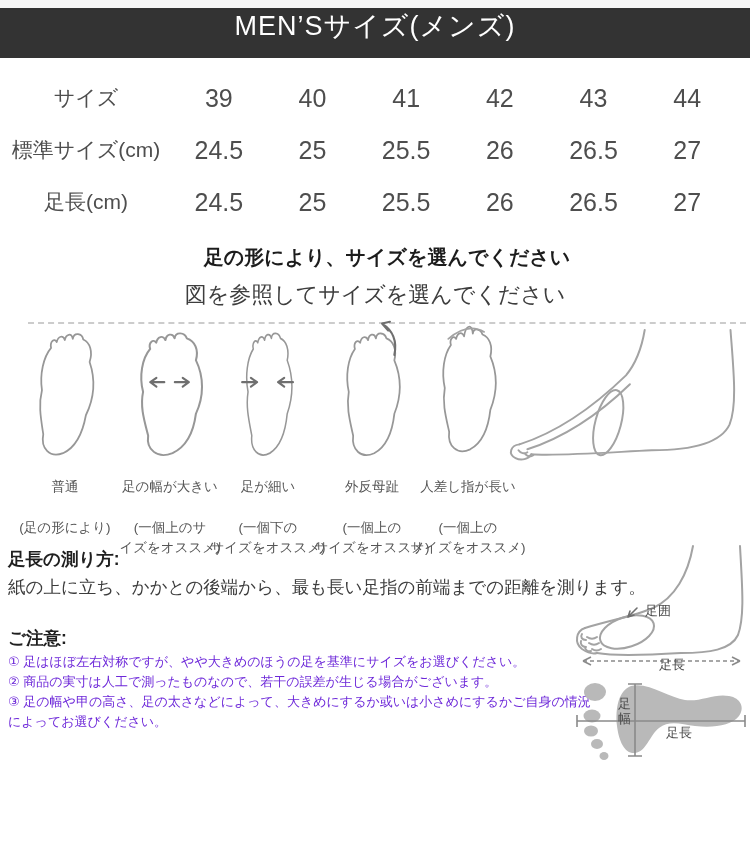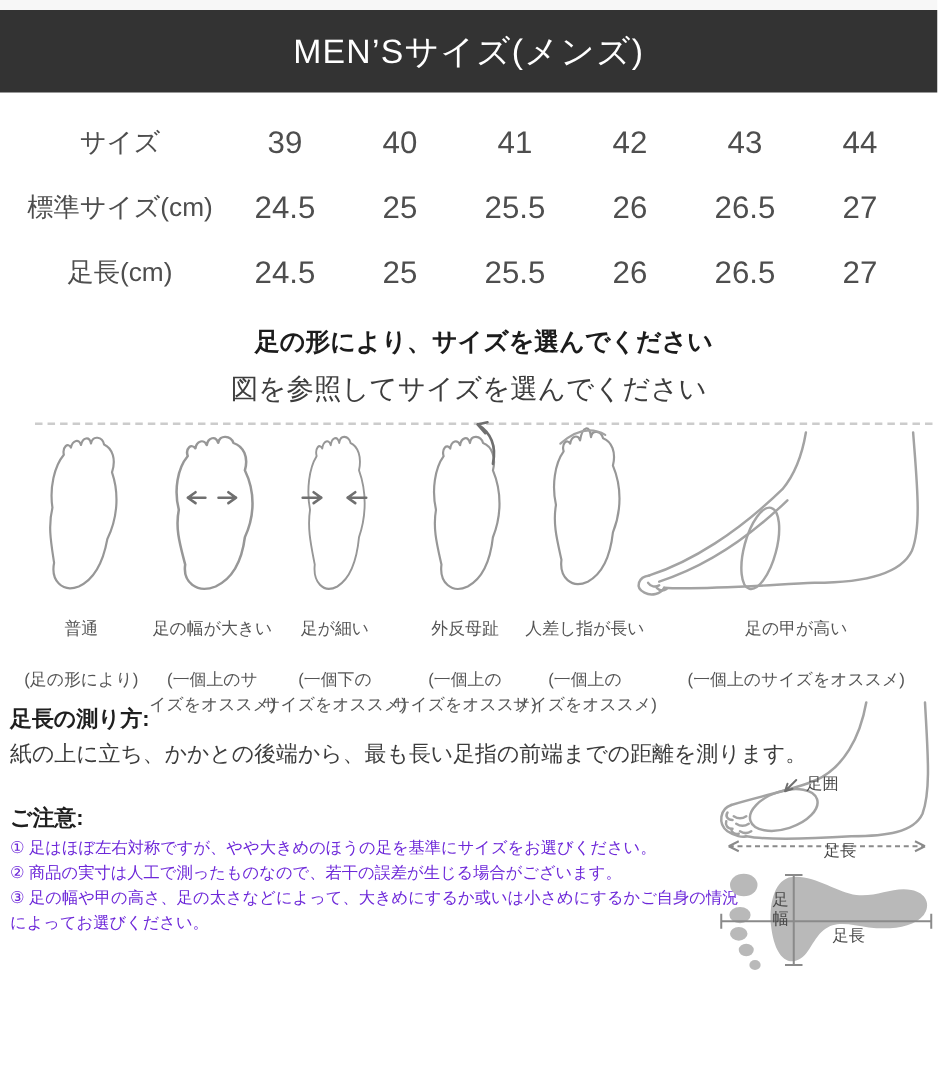--- a/index.html
+++ b/index.html
@@ -3,26 +3,26 @@
 <meta charset="utf-8">
 <style>
   * { margin:0; padding:0; box-sizing:border-box; }
   html,body { width:750px; }
   body {
     height:855px; background:#fff; overflow:hidden; position:relative;
     font-family:"Liberation Sans","DejaVu Sans",sans-serif; color:#3c3c3c;
   }
   .top-strip { height:8px; background:#f7f7f7; }
   .header {
-    height:66px; background:#333333; color:#fff;
-    display:flex; align-items:center; justify-content:center;
+    height:50px; background:#333333; color:#fff;
+    display:flex; justify-content:center;
     font-size:27px; letter-spacing:1px; font-weight:500;
   }
   
-  .size-table { display:grid; grid-template-columns:172px repeat(6,1fr); padding:0 16px 0 10px; margin-top:14px; }
+  .size-table { display:grid; grid-template-columns:172px repeat(6,1fr); padding:0 16px 0 0; margin-top:14px; }
   .size-table .cell {
     display:flex; align-items:center; justify-content:center;
     height:52px; font-size:25px; color:#4e4e4e;
   }
   .size-table .rowlabel { font-size:21px; }
   
   .guide-heading { text-align:center; font-weight:bold; font-size:20px; color:#1c1c1c; margin-top:16px;padding-left:24px; }
   .guide-sub { text-align:center; font-size:22px; color:#3d3d3d; margin-top:9px; }
   
   .feet-area { position:relative; height:222px; margin-top:4px; }
@@ -173,24 +173,20 @@
   <div class="caption" style="left:302px; width:140px;">
     <div>外反母趾</div>
     <div>(一個上の
 サイズをオススメ)</div>
   </div>
   <div class="caption" style="left:393px; width:150px;">
     <div>人差し指が長い</div>
     <div>(一個上の
 サイズをオススメ)</div>
   </div>
-  <div class="caption" style="left:527px; width:220px;">
-    <div>足の甲が高い</div>
-    <div>(一個上のサイズをオススメ)</div>
-  </div>
 </div>
 
 <div class="bottom">
   <div class="sec-heading">足長の測り方:</div>
   <p class="measure-body">紙の上に立ち、かかとの後端から、最も長い足指の前端までの距離を測ります。</p>
 
   <div class="sec-heading notes-heading">ご注意:</div>
   <div class="notes">
     <p>① 足はほぼ左右対称ですが、やや大きめのほうの足を基準にサイズをお選びください。</p>
     <p>② 商品の実寸は人工で測ったものなので、若干の誤差が生じる場合がございます。</p>

